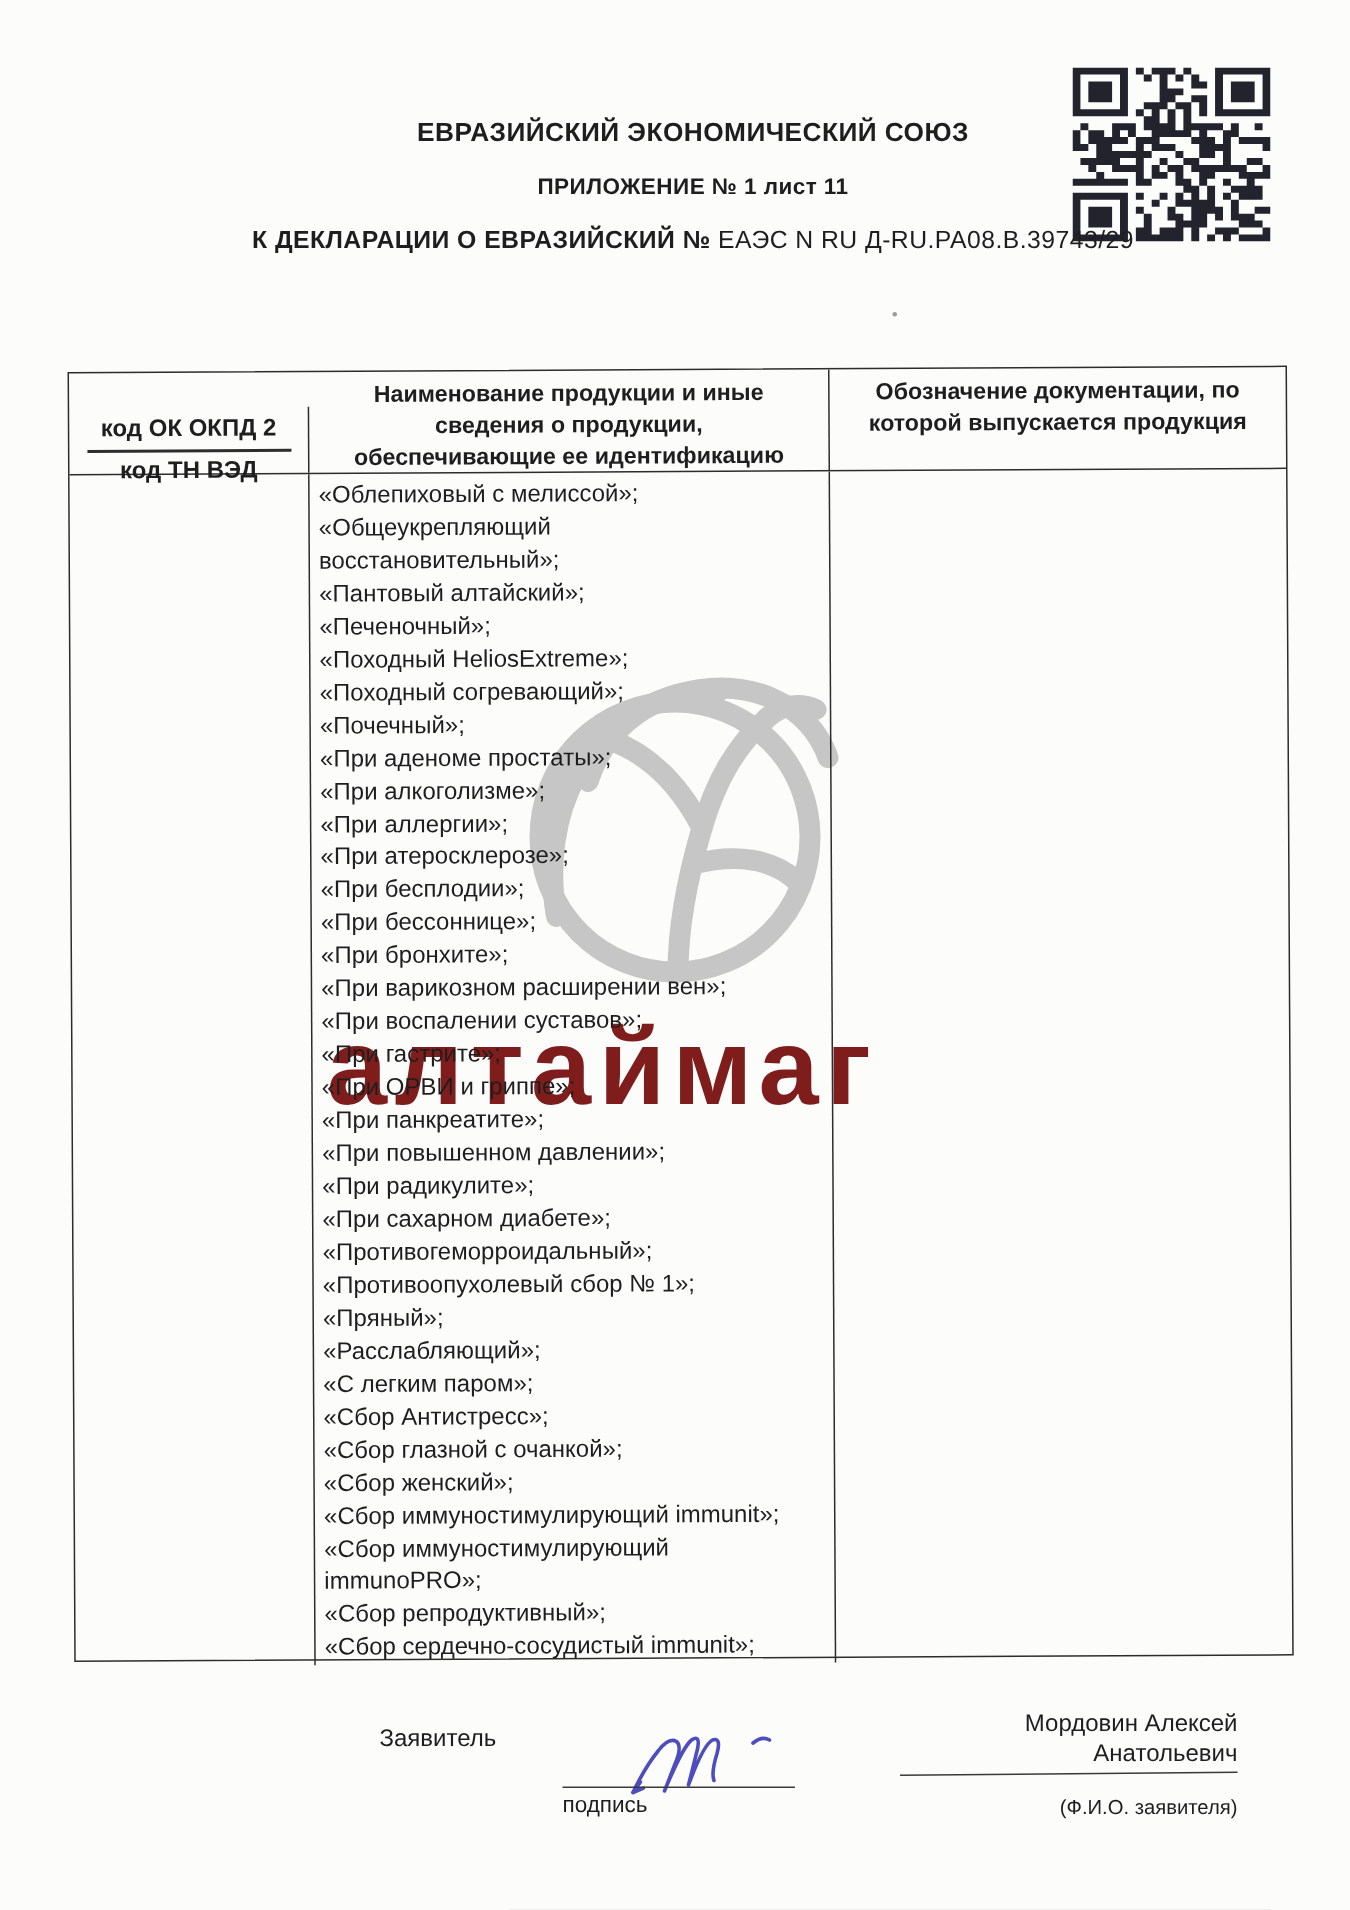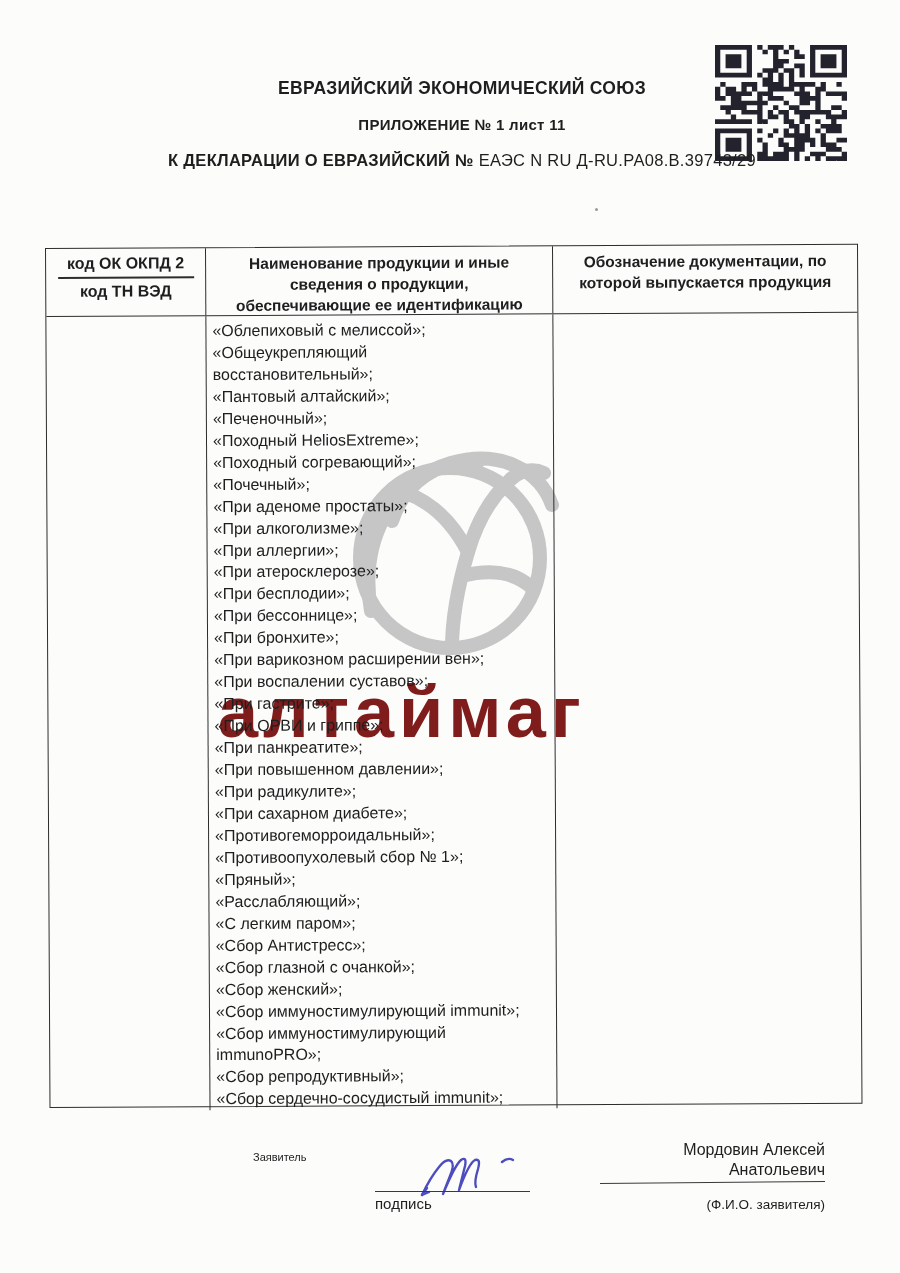--- a/index.html
+++ b/index.html
@@ -36,31 +36,31 @@
     transform:rotate(-0.3deg);transform-origin:0 0;
     display:flex;flex-direction:column;background:transparent;
   }
   .trow{display:flex;flex:0 0 auto;}
   .thead{height:68px;border-bottom:1.6px solid #2d2d2d;box-sizing:border-box;}
   .tbody{flex:1 1 auto;}
   .c1{width:160px;flex:0 0 160px;border-right:1.6px solid #2d2d2d;box-sizing:border-box;}
   .c2{width:347px;flex:0 0 347px;border-right:1.6px solid #2d2d2d;box-sizing:border-box;}
   .c3{flex:1 1 auto;}
   .thead .c1{display:flex;flex-direction:column;align-items:center;padding-top:6px;
-    font-weight:bold;font-size:16px;}
+    font-weight:bold;font-size:16px;margin-top:23px;}
   .fracline{width:136px;border-bottom:2px solid #2d2d2d;margin:4px 0 4px 0;}
   .thead .c2,.thead .c3{display:flex;align-items:flex-start;justify-content:center;
     text-align:center;font-weight:bold;font-size:15.5px;line-height:21px;padding-top:5px;}
   .thead .c2 .hw{width:302px;}
   .thead .c3 .hw{width:292px;}
   .tbody .c2{padding:4px 0 0 6px;}
   .pline{font-size:16px;line-height:21.95px;white-space:nowrap;}
   
   .ftr{position:absolute;left:0;top:0;width:100%;z-index:3;}
-  .applicant{position:absolute;left:253px;top:1151px;font-size:11px;text-align:right;}
+  .applicant{position:absolute;left:253px;top:1151px;font-size:16px;text-align:right;}
   .sigblock{position:absolute;left:375px;top:1140px;width:155px;}
   .sigline{position:absolute;left:0;top:51px;width:155px;border-top:1.7px solid #3a3a3a;}
   .sigcap{position:absolute;left:0;top:55px;width:155px;font-size:15px;}
   .sigsvg{position:absolute;left:35px;top:8px;}
   .fioblock{position:absolute;left:600px;top:1140px;width:225px;text-align:right;font-size:16px;}
   .fioline{border-top:1.6px solid #3a3a3a;margin-top:2px;transform:rotate(-0.5deg);}
   .fiocap{font-size:13.5px;margin-top:14px;}
   .fio1,.fio2{line-height:20px;}
   
   .speck{position:absolute;left:595px;top:208px;width:3px;height:3px;border-radius:50%;background:#9a9a9a;z-index:1;}

